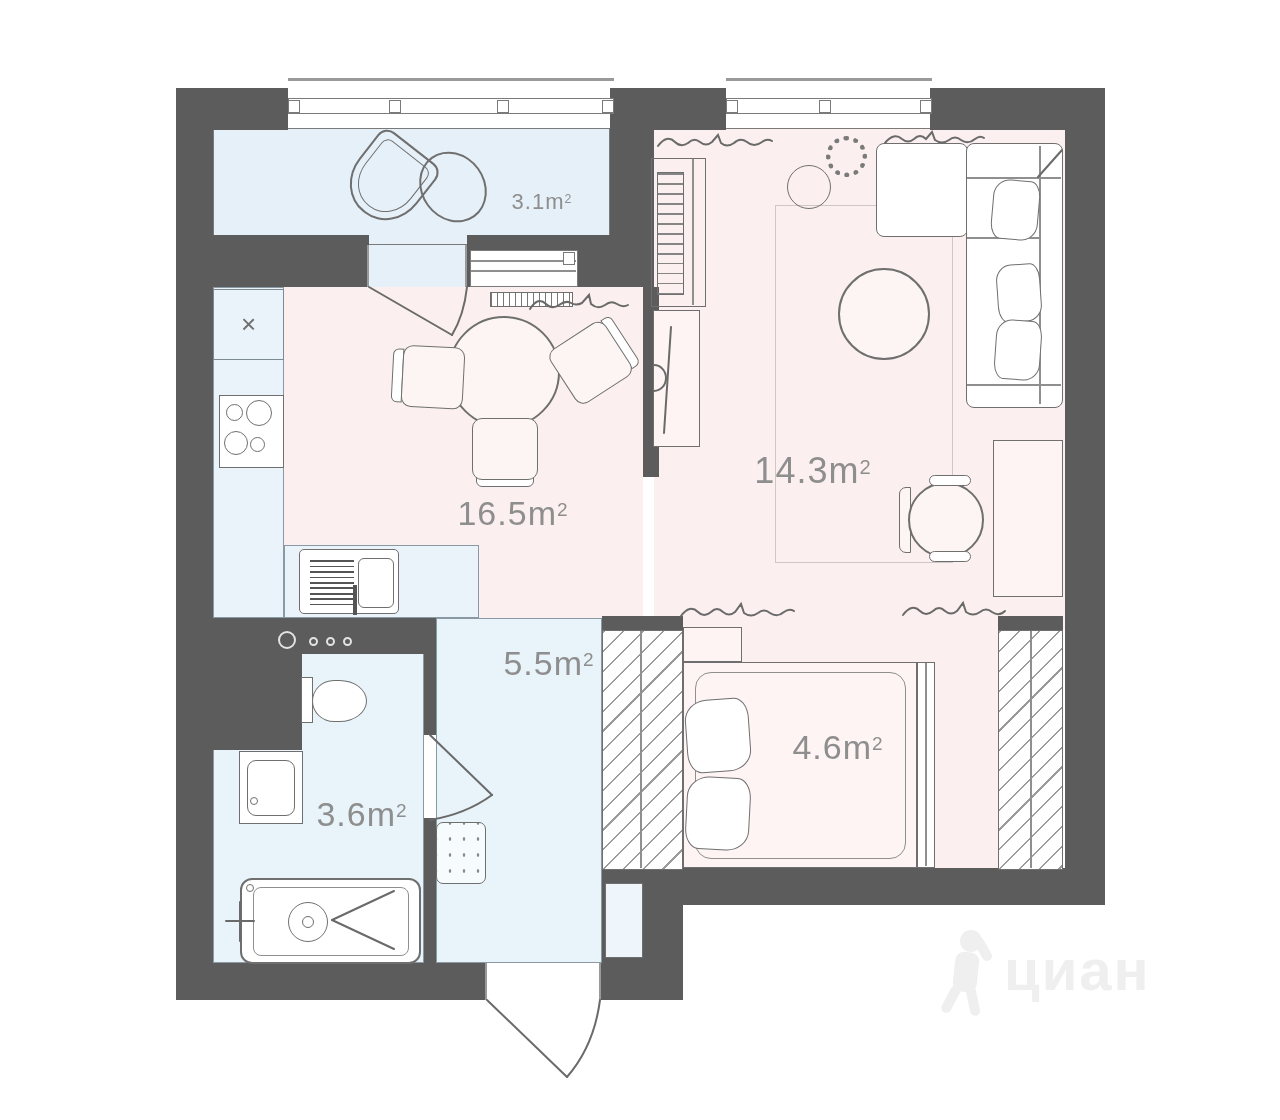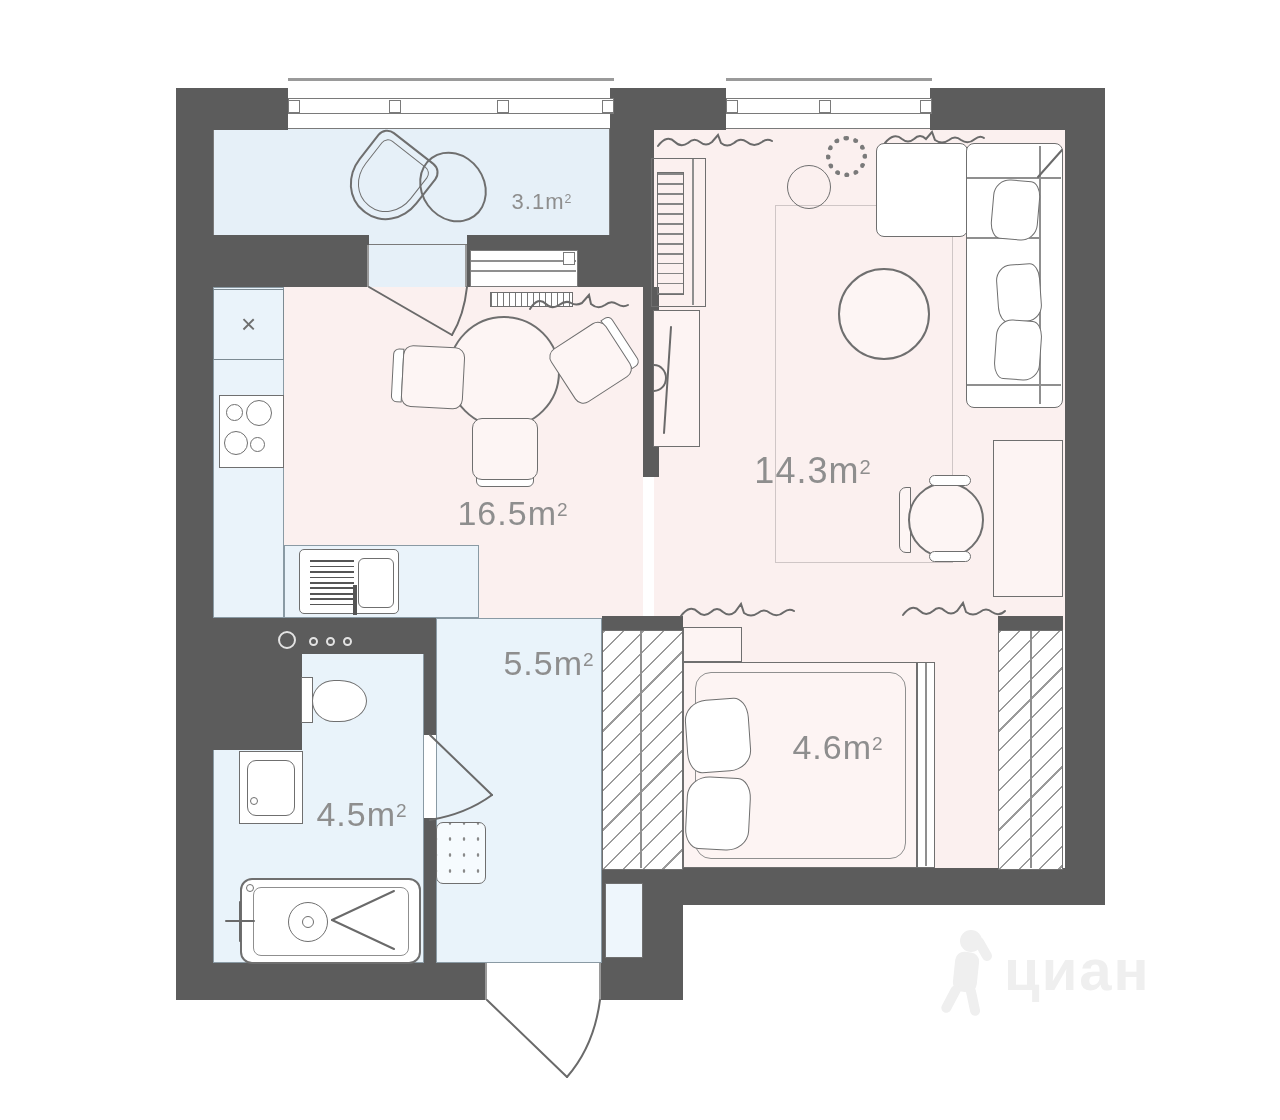--- a/index.html
+++ b/index.html
@@ -215,21 +215,21 @@
   <div class="area-label" style="left:513px;top:513px;">
     <span>16.5m</span><sup>2</sup>
   </div>
   <div class="area-label" style="left:813px;top:471px;font-size:36px;">
     <span>14.3m</span><sup>2</sup>
   </div>
   <div class="area-label" style="left:521px;top:663px;margin-left:28px;">
     <span>5.5m</span><sup>2</sup>
   </div>
   <div class="area-label" style="left:362px;top:814px;">
-    <span>4.5m</span><sup>2</sup>
+    <span>3.6m</span><sup>2</sup>
   </div>
   <div class="area-label" style="left:838px;top:747px;">
     <span>4.6m</span><sup>2</sup>
   </div>
 
   <div class="abs wm" style="left:938px;top:928px;width:230px;height:92px;">
     <div class="abs circle" style="left:22px;top:2px;width:22px;height:22px;background:#efefef;"></div>
     <div class="abs" style="left:40px;top:8px;width:10px;height:26px;background:#efefef;border-radius:5px;transform:rotate(-30deg);"></div>
     <div class="abs" style="left:16px;top:24px;width:24px;height:40px;background:#efefef;border-radius:9px;transform:rotate(6deg);"></div>
     <div class="abs" style="left:8px;top:56px;width:10px;height:30px;background:#efefef;border-radius:5px;transform:rotate(28deg);"></div>

